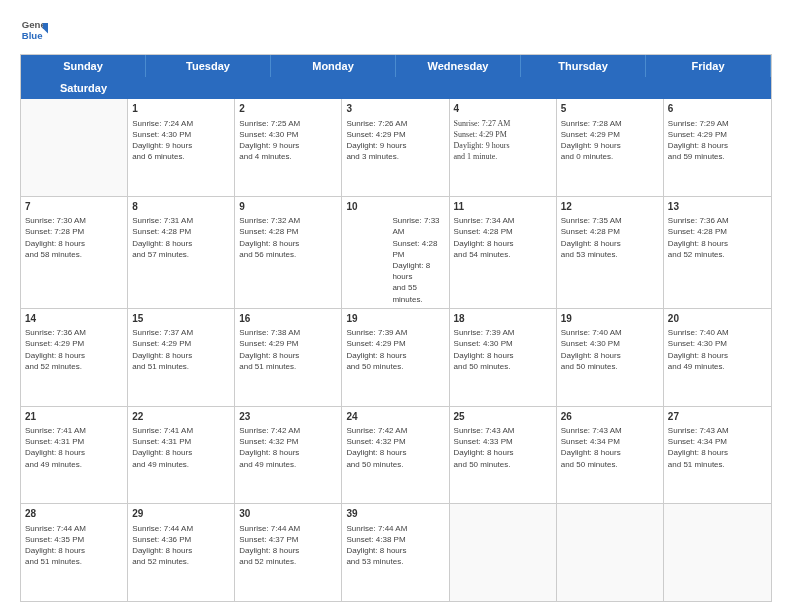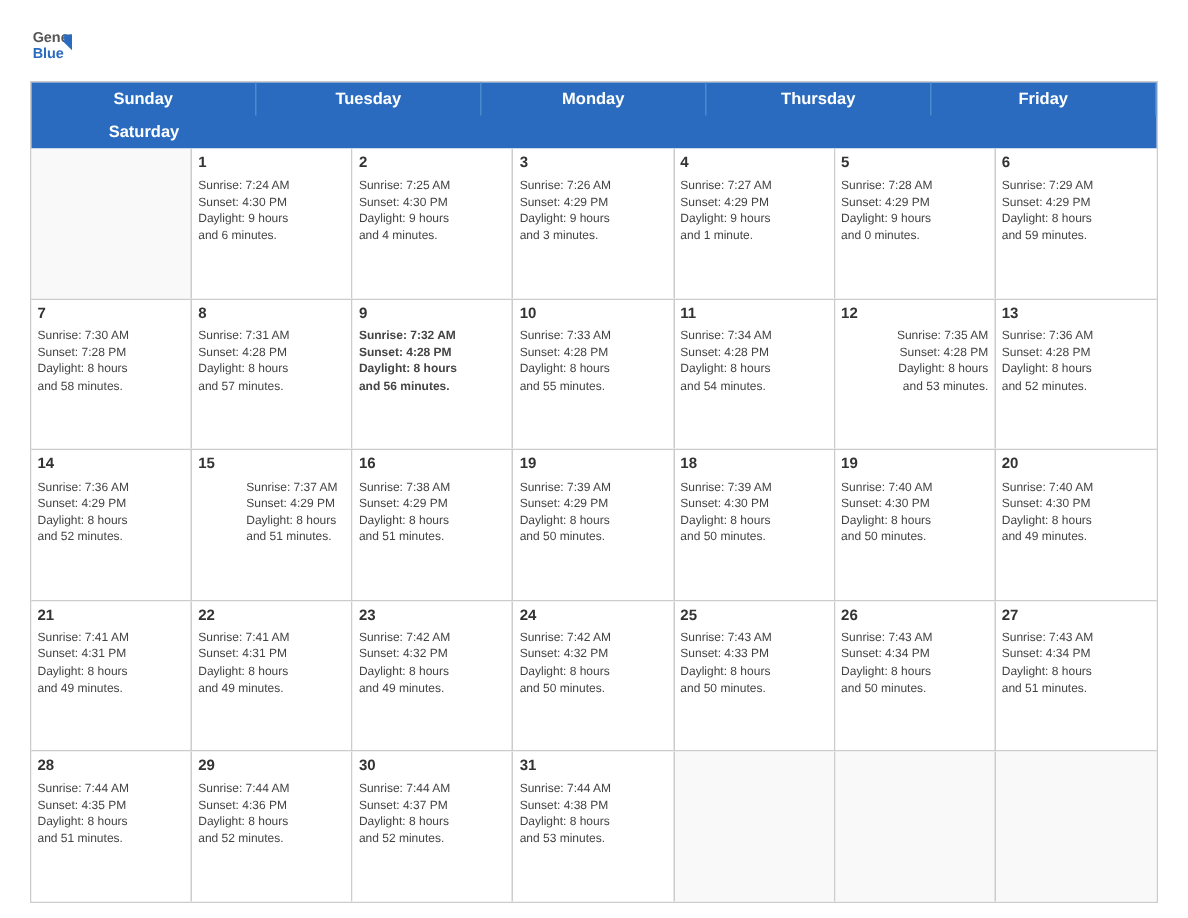--- a/index.html
+++ b/index.html
@@ -45,21 +45,21 @@
       color: #555;
     }
     .calendar {
       flex: 1;
       display: flex;
       flex-direction: column;
       border: 1px solid #ccc;
     }
     .cal-header {
       display: grid;
-      grid-template-columns: repeat(5, 1fr);
+      grid-template-columns: repeat(6, 1fr);
       background: #2a6bbf;
     }
     .cal-header-cell {
       color: #fff;
       font-size: 11px;
       font-weight: bold;
       text-align: center;
       padding: 5px 2px;
       border-right: 1px solid #4a8bcf;
     }
@@ -117,20 +117,21 @@
       <div class="main-title"></div>
       <div class="subtitle"></div>
     </div>
   </div>
 
   <div class="calendar">
     <div class="cal-header">
     <div class="cal-header-cell">Sunday</div>
         <div class="cal-header-cell">Tuesday</div>
         <div class="cal-header-cell">Monday</div>
+        <div class="cal-header-cell">Wednesday</div>
         <div class="cal-header-cell">Thursday</div>
         <div class="cal-header-cell">Friday</div>
         <div class="cal-header-cell">Saturday</div>
       </div>
     <div class="cal-body">
     <div class="cal-row">
           <div class="cal-cell empty"></div>
           <div class="cal-cell">
             <span class="cell-date">1</span>
             <div class="cell-info" style="white-space: pre-line;">Sunrise: 7:24 AM
@@ -147,21 +148,21 @@
           </div>
           <div class="cal-cell">
             <span class="cell-date">3</span>
             <div class="cell-info" style="white-space: pre-line;">Sunrise: 7:26 AM
 Sunset: 4:29 PM
 Daylight: 9 hours
 and 3 minutes.</div>
           </div>
           <div class="cal-cell">
             <span class="cell-date">4</span>
-            <div class="cell-info" style="white-space: pre-line;">Sunrise: 7:27 AM
+            <div class="cell-info" style="white-space: pre-line; font-family: Liberation Serif, serif;">Sunrise: 7:27 AM
 Sunset: 4:29 PM
 Daylight: 9 hours
 and 1 minute.</div>
           </div>
           <div class="cal-cell">
             <span class="cell-date">5</span>
             <div class="cell-info" style="white-space: pre-line;">Sunrise: 7:28 AM
 Sunset: 4:29 PM
 Daylight: 9 hours
 and 0 minutes.</div>
@@ -184,42 +185,42 @@
           </div>
           <div class="cal-cell">
             <span class="cell-date">8</span>
             <div class="cell-info" style="white-space: pre-line;">Sunrise: 7:31 AM
 Sunset: 4:28 PM
 Daylight: 8 hours
 and 57 minutes.</div>
           </div>
           <div class="cal-cell">
             <span class="cell-date">9</span>
-            <div class="cell-info" style="white-space: pre-line; font-weight: bold;">Sunrise: 7:32 AM
+            <div class="cell-info" style="white-space: pre-line;">Sunrise: 7:32 AM
 Sunset: 4:28 PM
 Daylight: 8 hours
 and 56 minutes.</div>
           </div>
           <div class="cal-cell">
             <span class="cell-date">10</span>
-            <div class="cell-info" style="white-space: pre-line;">Sunrise: 7:33 AM
+            <div class="cell-info" style="white-space: pre-line; margin-left: 46px;">Sunrise: 7:33 AM
 Sunset: 4:28 PM
 Daylight: 8 hours
 and 55 minutes.</div>
           </div>
           <div class="cal-cell">
             <span class="cell-date">11</span>
             <div class="cell-info" style="white-space: pre-line;">Sunrise: 7:34 AM
 Sunset: 4:28 PM
 Daylight: 8 hours
 and 54 minutes.</div>
           </div>
           <div class="cal-cell">
             <span class="cell-date">12</span>
-            <div class="cell-info" style="white-space: pre-line; text-align: right;">Sunrise: 7:35 AM
+            <div class="cell-info" style="white-space: pre-line;">Sunrise: 7:35 AM
 Sunset: 4:28 PM
 Daylight: 8 hours
 and 53 minutes.</div>
           </div>
           <div class="cal-cell">
             <span class="cell-date">13</span>
             <div class="cell-info" style="white-space: pre-line;">Sunrise: 7:36 AM
 Sunset: 4:28 PM
 Daylight: 8 hours
 and 52 minutes.</div>
@@ -228,21 +229,21 @@
         <div class="cal-row">
           <div class="cal-cell">
             <span class="cell-date">14</span>
             <div class="cell-info" style="white-space: pre-line;">Sunrise: 7:36 AM
 Sunset: 4:29 PM
 Daylight: 8 hours
 and 52 minutes.</div>
           </div>
           <div class="cal-cell">
             <span class="cell-date">15</span>
-            <div class="cell-info" style="white-space: pre-line; margin-left: 32px;">Sunrise: 7:37 AM
+            <div class="cell-info" style="white-space: pre-line;">Sunrise: 7:37 AM
 Sunset: 4:29 PM
 Daylight: 8 hours
 and 51 minutes.</div>
           </div>
           <div class="cal-cell">
             <span class="cell-date">16</span>
             <div class="cell-info" style="white-space: pre-line;">Sunrise: 7:38 AM
 Sunset: 4:29 PM
 Daylight: 8 hours
 and 51 minutes.</div>
@@ -343,21 +344,21 @@
 and 52 minutes.</div>
           </div>
           <div class="cal-cell">
             <span class="cell-date">30</span>
             <div class="cell-info" style="white-space: pre-line;">Sunrise: 7:44 AM
 Sunset: 4:37 PM
 Daylight: 8 hours
 and 52 minutes.</div>
           </div>
           <div class="cal-cell">
-            <span class="cell-date">31</span>
+            <span class="cell-date">39</span>
             <div class="cell-info" style="white-space: pre-line;">Sunrise: 7:44 AM
 Sunset: 4:38 PM
 Daylight: 8 hours
 and 53 minutes.</div>
           </div>
           <div class="cal-cell empty"></div>
           <div class="cal-cell empty"></div>
           <div class="cal-cell empty"></div>
         </div>
       </div>

